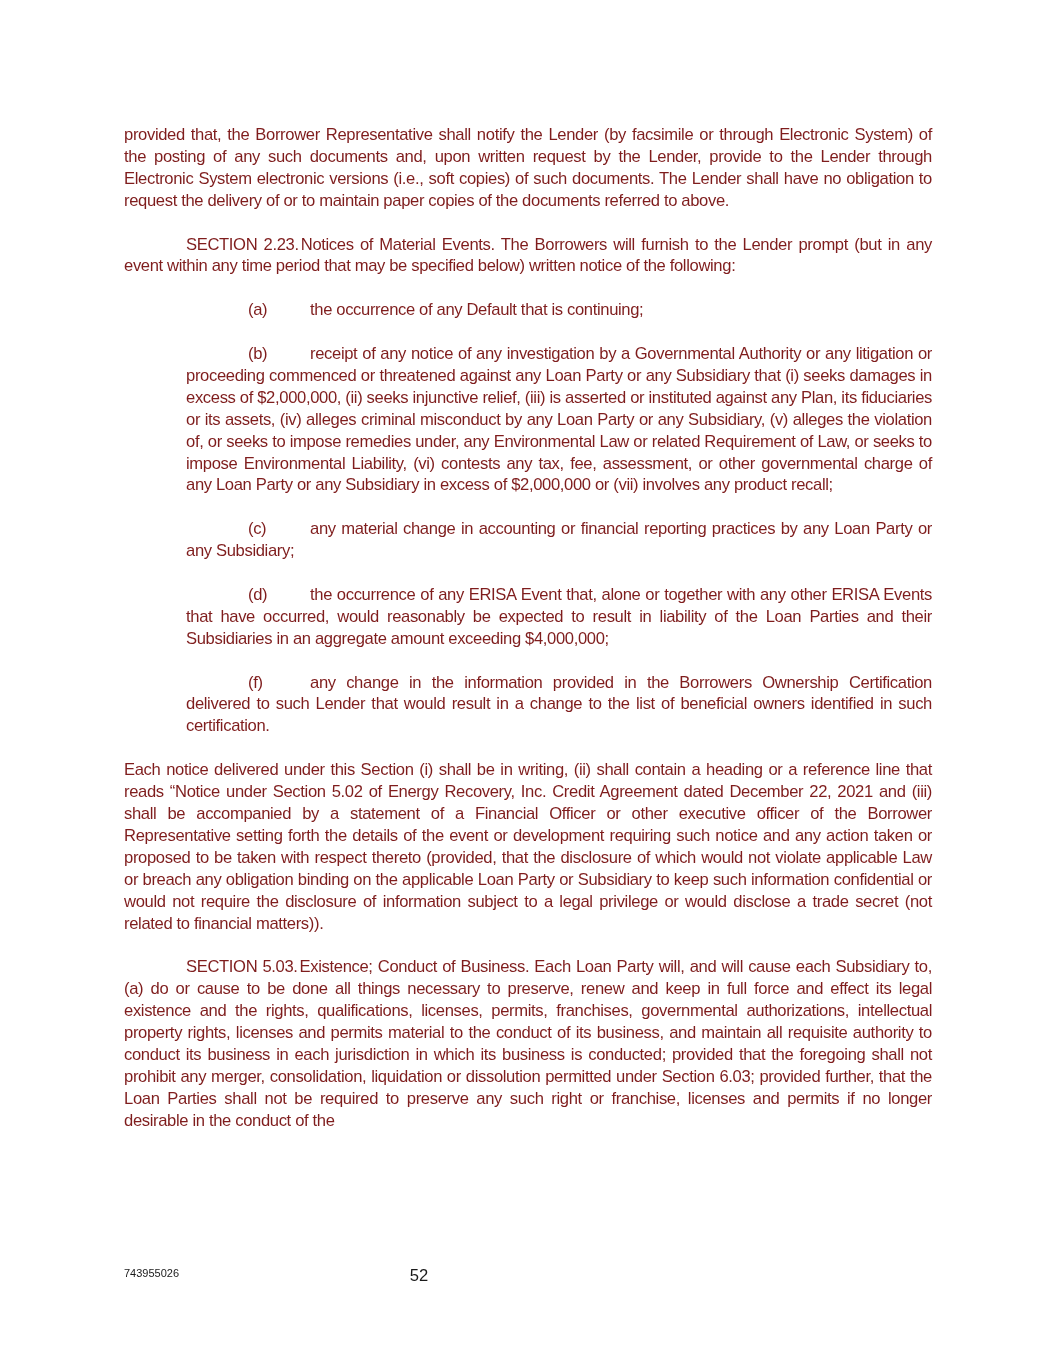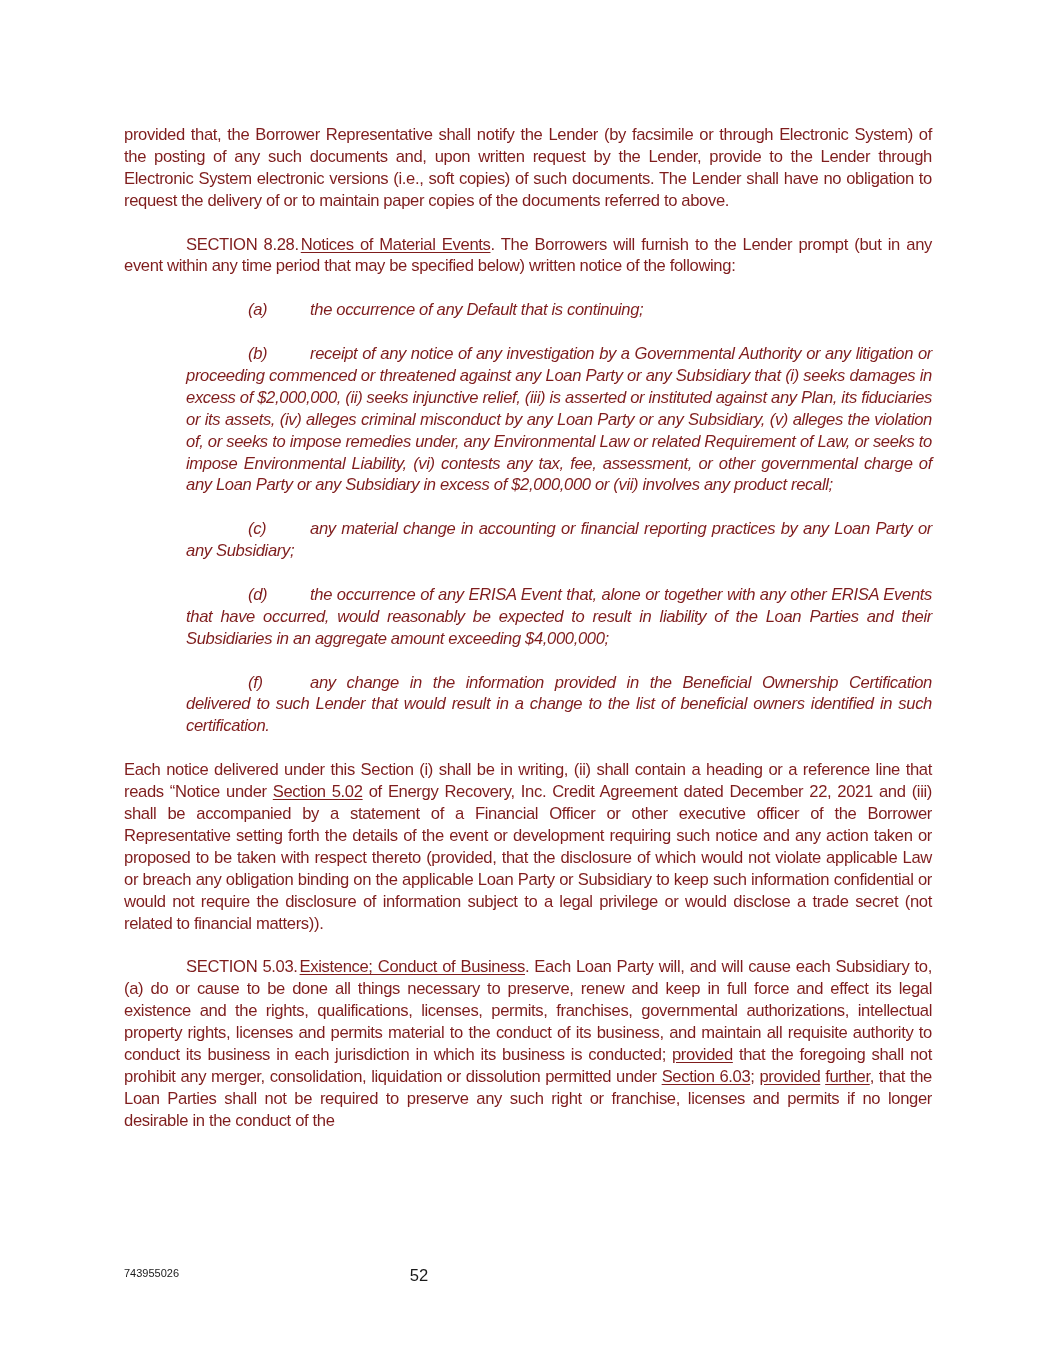--- a/index.html
+++ b/index.html
@@ -4,52 +4,52 @@
 <style>
   html, body { margin: 0; padding: 0; background: #ffffff; }
   body { width: 1055px; height: 1365px; position: relative; overflow: hidden; }
   .page {
     position: absolute; left: 124px; top: 124px; width: 808px;
     font-family: "Liberation Sans", sans-serif; font-size: 16.6px; line-height: 21.9px;
     color: #7f1d1d; text-align: justify; letter-spacing: -0.35px;
   }
   .page p { margin: 0 0 21.9px 0; }
   .indent-first { text-indent: 62px; }
-  .sub { margin-left: 62px !important; font-style: italic; }
+  .sub { margin-left: 62px !important; }
   .sub .lbl { display: inline-block; width: 62px; text-indent: 0; }
   .sub-first { text-indent: 62px; }
-  .u { text-decoration: underline; text-underline-offset: 2px; }
+  .u { text-underline-offset: 2px; }
   .sec-num { margin-right: 2px; }
   .page-number {
     position: absolute; top: 1266px; left: 0; width: 838px; text-align: center;
     font-family: "Liberation Sans", sans-serif; font-size: 16.6px; color: #1a1a1a;
   }
   .doc-id {
     position: absolute; top: 1267px; left: 124px;
     font-family: "Liberation Sans", sans-serif; font-size: 11px; color: #1a1a1a;
   }
 </style>
 </head>
 <body>
 
 <div class="page">
   <p>provided that, the Borrower Representative shall notify the Lender (by facsimile or through Electronic System) of the posting of any such documents and, upon written request by the Lender, provide to the Lender through Electronic System electronic versions (i.e., soft copies) of such documents.  The Lender shall have no obligation to request the delivery of or to maintain paper copies of the documents referred to above.</p>
 
-  <p class="indent-first"><span class="sec-num">SECTION 8.28.</span><span class="u">Notices of Material Events</span><span>.  The Borrowers will furnish to the Lender prompt (but in any event within any time period that may be specified below) written notice of the following:</span></p>
+  <p class="indent-first"><span class="sec-num">SECTION 2.23.</span><span class="u">Notices of Material Events</span><span>.  The Borrowers will furnish to the Lender prompt (but in any event within any time period that may be specified below) written notice of the following:</span></p>
 
   <p class="sub sub-first"><span class="lbl">(a)</span><span>the occurrence of any Default that is continuing;</span></p>
 
   <p class="sub sub-first"><span class="lbl">(b)</span><span>receipt of any notice of any investigation by a Governmental Authority or any litigation or proceeding commenced or threatened against any Loan Party or any Subsidiary that (i) seeks damages in excess of $2,000,000, (ii) seeks injunctive relief, (iii) is asserted or instituted against any Plan, its fiduciaries or its assets, (iv) alleges criminal misconduct by any Loan Party or any Subsidiary, (v) alleges the violation of, or seeks to impose remedies under, any Environmental Law or related Requirement of Law, or seeks to impose Environmental Liability, (vi) contests any tax, fee, assessment, or other governmental charge of any Loan Party or any Subsidiary in excess of $2,000,000 or (vii) involves any product recall;</span></p>
 
   <p class="sub sub-first"><span class="lbl">(c)</span><span>any material change in accounting or financial reporting practices by any Loan Party or any Subsidiary;</span></p>
 
   <p class="sub sub-first"><span class="lbl">(d)</span><span>the occurrence of any ERISA Event that, alone or together with any other ERISA Events that have occurred, would reasonably be expected to result in liability of the Loan Parties and their Subsidiaries in an aggregate amount exceeding $4,000,000;</span></p>
 
 
-  <p class="sub sub-first"><span class="lbl">(f)</span><span>any change in the information provided in the Beneficial Ownership Certification delivered to such Lender that would result in a change to the list of beneficial owners identified in such certification.</span></p>
+  <p class="sub sub-first"><span class="lbl">(f)</span><span>any change in the information provided in the Borrowers Ownership Certification delivered to such Lender that would result in a change to the list of beneficial owners identified in such certification.</span></p>
 
   <p><span>Each notice delivered under this Section (i) shall be in writing, (ii) shall contain a heading or a reference line that reads “Notice under </span><span class="u">Section 5.02</span><span> of Energy Recovery, Inc. Credit Agreement dated December 22, 2021 and (iii) shall be accompanied by a statement of a Financial Officer or other executive officer of the Borrower Representative setting forth the details of the event or development requiring such notice and any action taken or proposed to be taken with respect thereto (provided, that the disclosure of which would not violate applicable Law or breach any obligation binding on the applicable Loan Party or Subsidiary to keep such information confidential or would not require the disclosure of information subject to a legal privilege or would disclose a trade secret (not related to financial matters)).</span></p>
 
   <p class="indent-first"><span class="sec-num">SECTION 5.03.</span><span class="u">Existence; Conduct of Business</span><span>.  Each Loan Party will, and will cause each Subsidiary to, (a) do or cause to be done all things necessary to preserve, renew and keep in full force and effect its legal existence and the rights, qualifications, licenses, permits, franchises, governmental authorizations, intellectual property rights, licenses and permits material to the conduct of its business, and maintain all requisite authority to conduct its business in each jurisdiction in which its business is conducted; </span><span class="u">provided</span><span> that the foregoing shall not prohibit any merger, consolidation, liquidation or dissolution permitted under </span><span class="u">Section 6.03</span><span>; </span><span class="u">provided</span><span> </span><span class="u">further</span><span>, that the Loan Parties shall not be required to preserve any such right or franchise, licenses and permits if no longer desirable in the conduct of the</span></p>
 </div>
 
 <div class="page-number">52</div>
 <div class="doc-id">743955026</div>
 
 </body></html>

